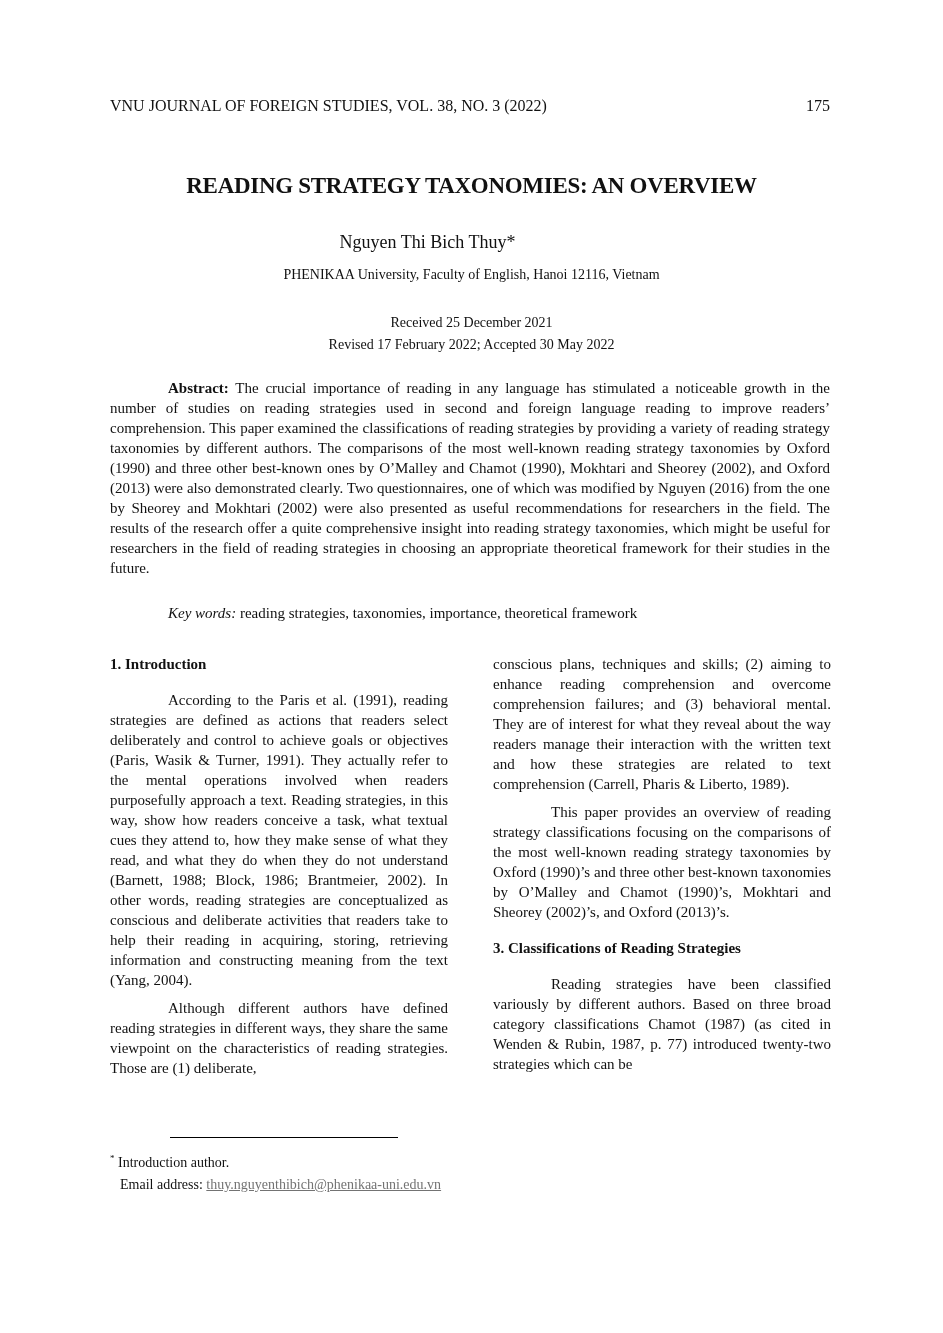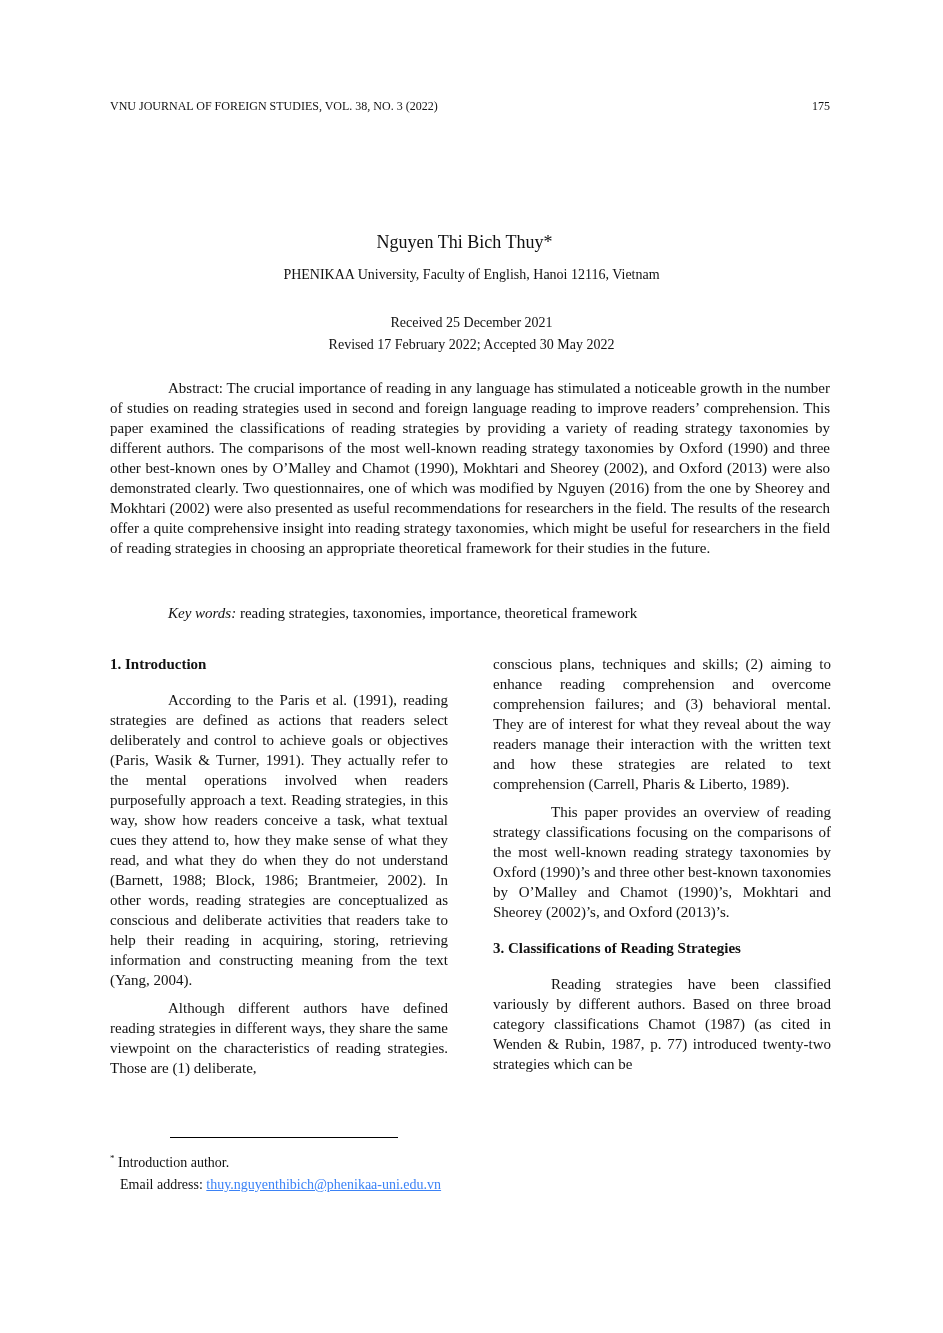--- a/index.html
+++ b/index.html
@@ -18,21 +18,21 @@
     .page {
       position: absolute;
       left: 0; top: 0;
       width: 943px; height: 1333px;
     }
     .running-header {
       position: absolute;
       left: 110px;
       top: 96px;
       width: 720px;
-      font-size: 12px;
+      font-size: 16px;
       line-height: 20px;
       display: flex;
       justify-content: space-between;
     }
     .title {
       position: absolute;
       left: 0;
       top: 172px;
       width: 943px;
       text-align: center;
@@ -42,21 +42,20 @@
       line-height: 28px;
     }
     .author {
       position: absolute;
       left: 0;
       top: 231px;
       width: 855px;
       text-align: center;
       font-size: 18px;
       line-height: 22px;
-      padding-left: 37px;
     }
     .affiliation {
       position: absolute;
       left: 0;
       top: 266px;
       width: 943px;
       text-align: center;
       font-size: 14px;
       line-height: 18px;
     }
@@ -75,21 +74,21 @@
       top: 378px;
       width: 720px;
       font-size: 15px;
       line-height: 20px;
       text-align: justify;
     }
     .abstract p {
       margin: 0;
       text-indent: 58px;
     }
-    .abstract .label { font-weight: normal; }
+    .abstract .label { font-weight: bold; }
     .keywords {
       position: absolute;
       left: 110px;
       top: 603px;
       width: 720px;
       font-size: 15px;
       line-height: 20px;
       text-indent: 58px;
     }
     .keywords .kw-label { font-style: italic; }
@@ -131,34 +130,35 @@
       font-size: 14px;
       line-height: 22px;
     }
     .footnote .fn-mark {
       font-size: 9px;
       vertical-align: super;
       line-height: 0;
     }
     .footnote .email-line { padding-left: 10px; }
     .footnote a {
-      color: #3b82f6;
+      color: #737373;
       text-decoration: underline;
     }
   </style>
 </head>
 <body>
 
 <div class="page">
 
   <div class="running-header">
     <span>VNU JOURNAL OF FOREIGN STUDIES, VOL. 38, NO. 3 (2022)</span>
     <span>175</span>
   </div>
 
+  <div class="title">READING STRATEGY TAXONOMIES: AN OVERVIEW</div>
   <div class="author">Nguyen Thi Bich Thuy*</div>
   <div class="affiliation">PHENIKAA University, Faculty of English, Hanoi 12116, Vietnam</div>
 
   <div class="dates">
     <div>Received 25 December 2021</div>
     <div>Revised 17 February 2022; Accepted 30 May 2022</div>
   </div>
 
   <div class="abstract">
     <p><span class="label">Abstract:</span><span> The crucial importance of reading in any language has stimulated a noticeable growth in the number of studies on reading strategies used in second and foreign language reading to improve readers’ comprehension. This paper examined the classifications of reading strategies by providing a variety of reading strategy taxonomies by different authors. The comparisons of the most well-known reading strategy taxonomies by Oxford (1990) and three other best-known ones by O’Malley and Chamot (1990), Mokhtari and Sheorey (2002), and Oxford (2013) were also demonstrated clearly. Two questionnaires, one of which was modified by Nguyen (2016) from the one by Sheorey and Mokhtari (2002) were also presented as useful recommendations for researchers in the field. The results of the research offer a quite comprehensive insight into reading strategy taxonomies, which might be useful for researchers in the field of reading strategies in choosing an appropriate theoretical framework for their studies in the future.</span></p>

